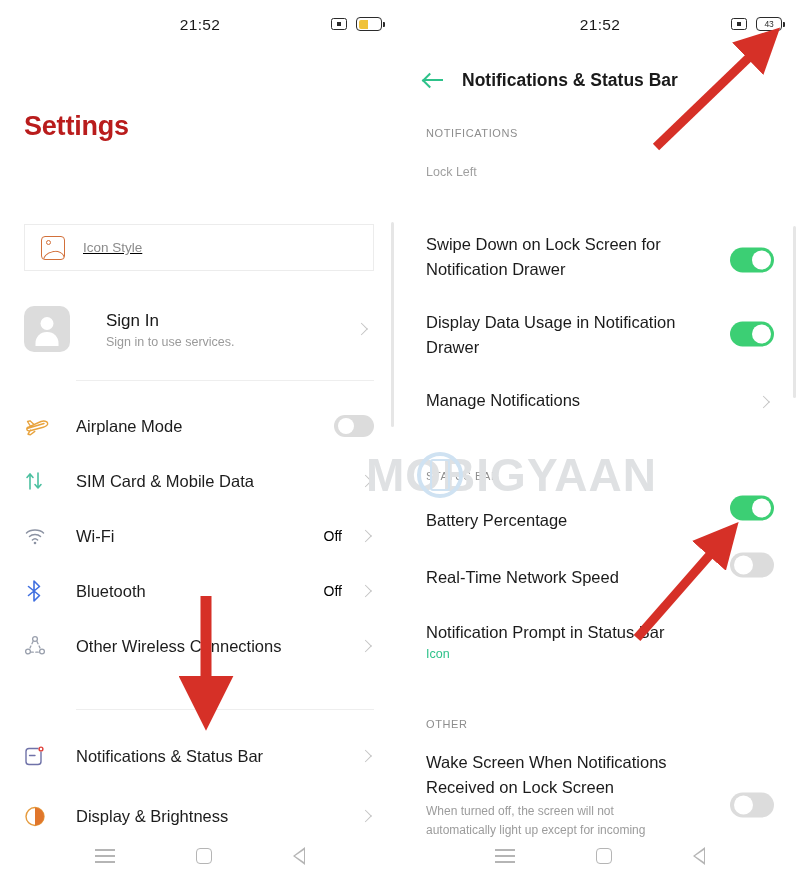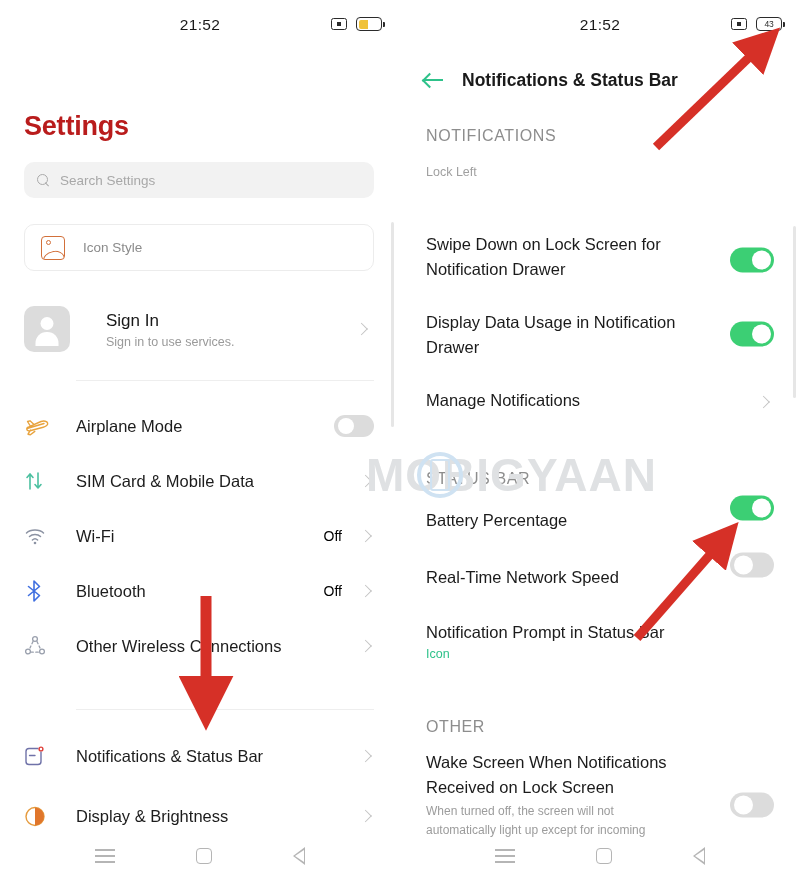--- a/index.html
+++ b/index.html
@@ -90,23 +90,24 @@
   .search-glyph::after {
     content: ""; position: absolute; left: 8px; top: 8.5px;
     width: 5px; height: 1.4px; background: #aaa;
     transform: rotate(45deg); transform-origin: left center;
   }
   .search-ph { font-size: 13.5px; color: #a8a8a8; }
 
   .iconstyle-card {
     position: absolute; left: 24px; top: 224px;
     width: 350px; height: 47px;
-    border: 1px solid #ececec; border-radius: 10px;
+    border: 1px solid #ececec; border-radius: 0;
     display: flex; align-items: center; padding-left: 16px; gap: 18px;
     background: #fff;
+    text-decoration: underline;
   }
   .iconstyle-glyph {
     width: 24px; height: 24px; flex: none;
     border: 1.6px solid #d2703a; border-radius: 4px; position: relative;
     overflow: hidden;
   }
   .iconstyle-glyph::before {
     content: ""; position: absolute; left: 3.5px; top: 3.5px;
     width: 3px; height: 3px; border: 1.2px solid #d2703a; border-radius: 50%;
   }
@@ -197,21 +198,21 @@
     border-left: 2px solid #2ec28a; border-bottom: 2px solid #2ec28a;
     transform: rotate(45deg);
   }
   .appbar-title {
     position: absolute; left: 62px;
     font-size: 17.5px; font-weight: bold; color: #1a1a1a;
   }
 
   .sect-head {
     position: absolute; left: 26px;
-    font-size: 16px; color: #8d8d8d; letter-spacing: 0.6px;
+    font-size: 11px; color: #8d8d8d; letter-spacing: 0.6px;
   }
   .rrow {
     position: absolute; left: 26px; width: 350px;
   }
   .rrow-title {
     font-size: 16.5px; color: #1b1b1b; line-height: 25px; max-width: 280px;
   }
   .rrow-sub { font-size: 12.5px; color: #a0a0a0; margin-top: 2px; }
   .rrow-sub.accent { color: #2ec28a; }
   .rrow-sub.small { font-size: 12px; color: #9c9c9c; line-height: 19px; }
@@ -287,24 +288,20 @@
         <div class="ic-cast"></div>
         <div class="battery">
           <div class="battery-fill"></div>
           <div class="battery-text"></div>
         </div>
       </div>
     </div>
 
     <div class="settings-title">Settings</div>
 
-    <div class="searchbox">
-      <div class="search-glyph"></div>
-      <div class="search-ph">Search Settings</div>
-    </div>
 
     <div class="iconstyle-card">
       <div class="iconstyle-glyph"></div>
       <div class="iconstyle-label">Icon Style</div>
     </div>
 
     <div class="signin-row">
       <div class="avatar"></div>
       <div class="signin-texts">
         <div class="signin-title">Sign In</div>

